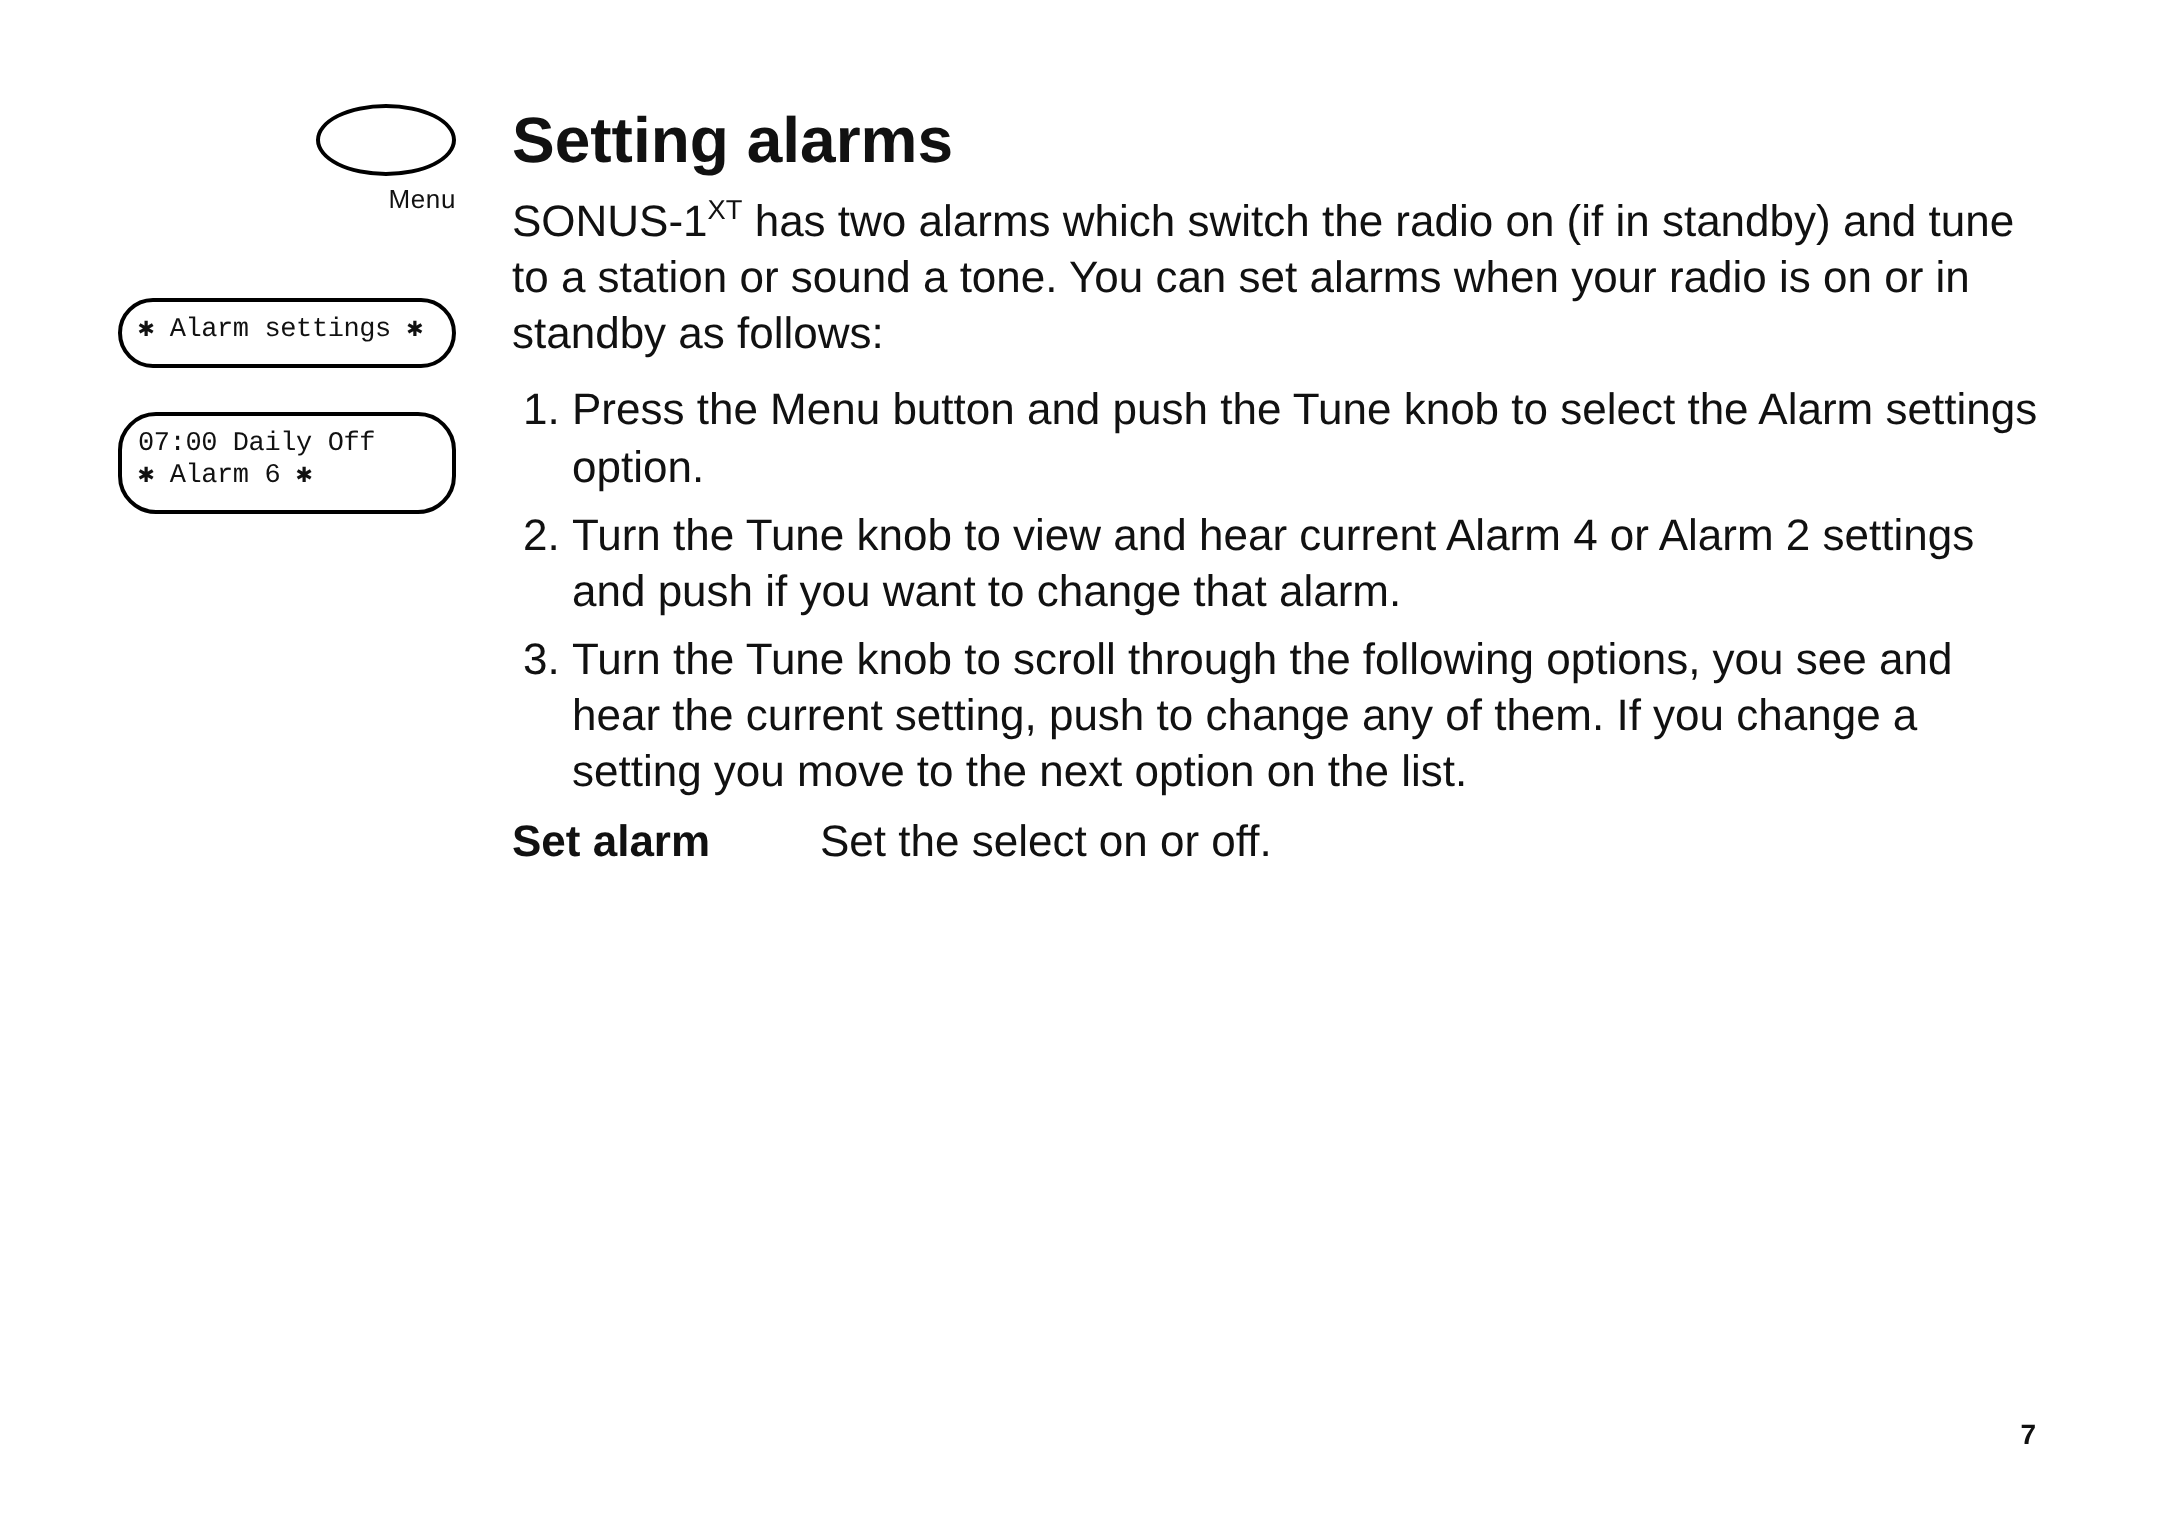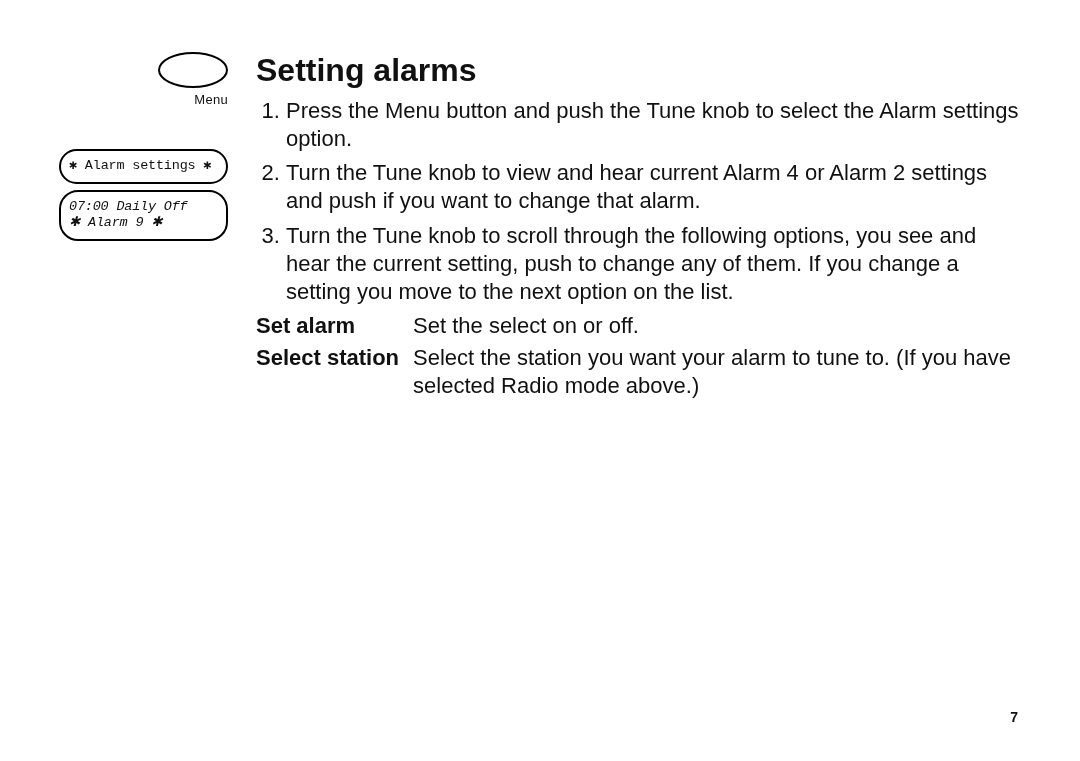--- a/index.html
+++ b/index.html
@@ -50,21 +50,21 @@
     border: 2px solid #000;
     border-radius: 19px;
     padding: 7px 8px 7px 8px;
     box-sizing: border-box;
     font-family: "Courier New", monospace;
     font-size: 13.5px;
     line-height: 1.25;
     letter-spacing: -0.2px;
     text-align: left;
   }
-  .lcd2 { margin-top: 0; font-style: italic; }
+  .lcd2 { margin-top: 16px; }
   .content {
     flex: 1;
   }
   h2 {
     margin: 0 0 6px 0;
     font-size: 32px;
     font-weight: 700;
   }
   .intro {
     margin: 0 0 10px 0;
@@ -109,43 +109,42 @@
     <div class="sidebar">
       <div class="menu-button"></div>
       <div class="menu-label">Menu</div>
 
       <div class="lcd">
         <div>✱ Alarm settings ✱</div>
       </div>
 
       <div class="lcd lcd2">
         <div>  07:00 Daily Off</div>
-        <div>✱ Alarm 9          ✱</div>
+        <div>✱ Alarm 6          ✱</div>
       </div>
     </div>
 
     <div class="content">
       <h2>Setting alarms</h2>
 
+      <p class="intro">
+        <span>SONUS-1</span><span class="sup">XT</span><span> has two alarms which switch the radio on (if in standby) and tune to a station or sound a tone. You can set alarms when your radio is on or in standby as follows:</span>
+      </p>
 
       <ol class="steps">
         <li>Press the Menu button and push the Tune knob to select the Alarm settings option.</li>
         <li>Turn the Tune knob to view and hear current Alarm 4 or Alarm 2 settings and push if you want to change that alarm.</li>
         <li>Turn the Tune knob to scroll through the following options, you see and hear the current setting, push to change any of them. If you change a setting you move to the next option on the list.</li>
       </ol>
 
       <table class="defs">
         <tbody>
             <tr>
           <td class="term">Set alarm</td>
           <td>Set the select on or off.</td>
         </tr>
-        <tr>
-          <td class="term">Select station</td>
-          <td>Select the station you want your alarm to tune to. (If you have selected Radio mode above.)</td>
-        </tr>
       </tbody>
         </table>
     </div>
   </div>
 
   <div class="page-number">7</div>
 </div>
 
 </body></html>

